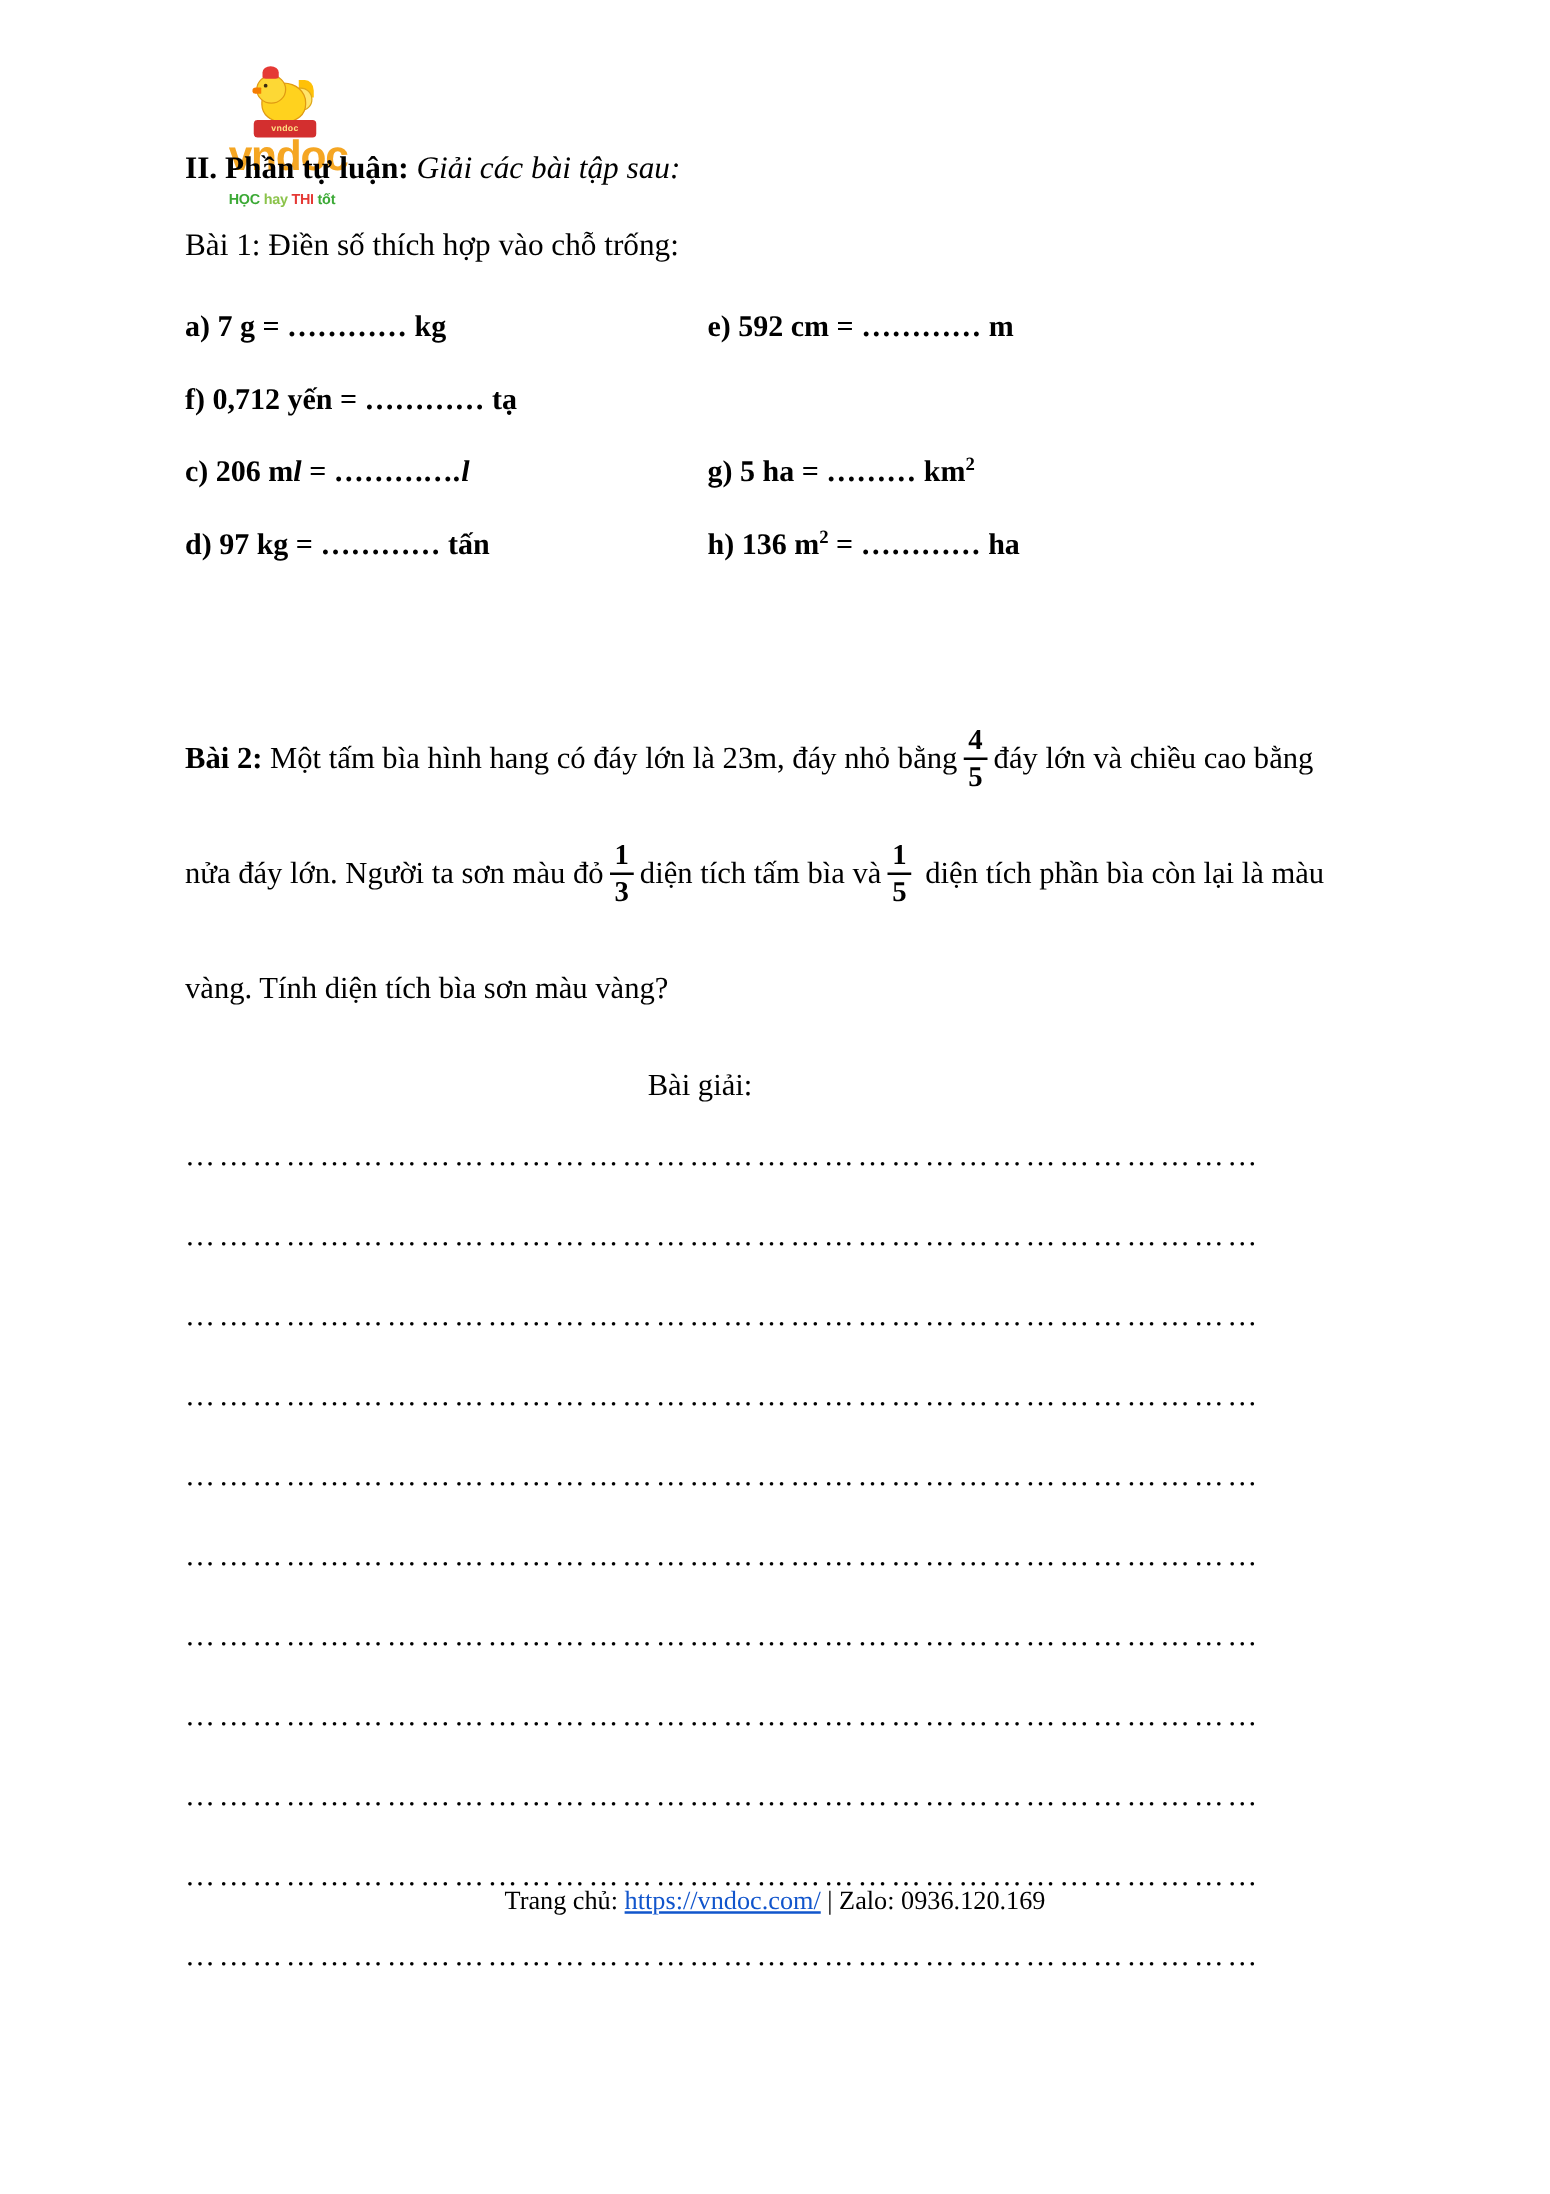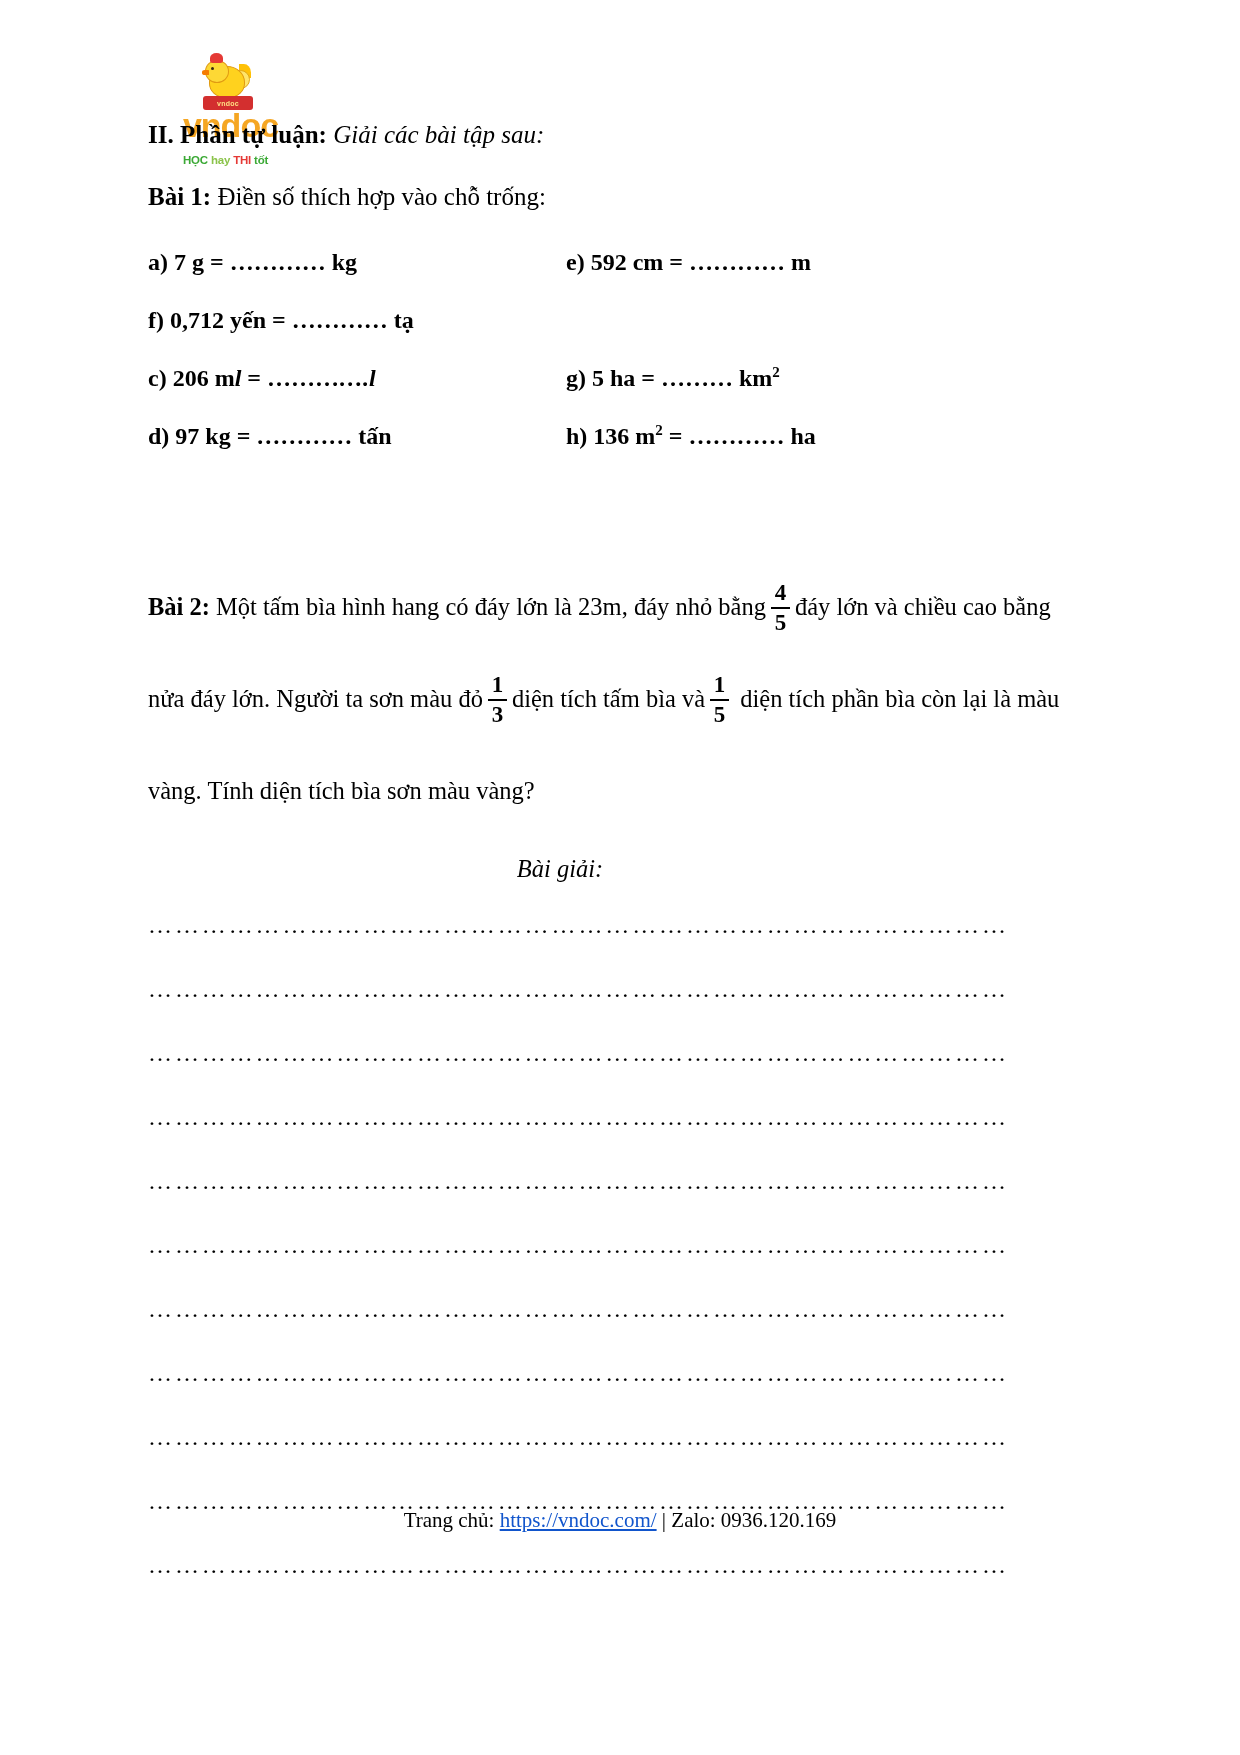--- a/index.html
+++ b/index.html
@@ -144,21 +144,21 @@
     margin-bottom: 37px;
   }
   .line-heading b { font-weight: bold; text-align: right; }
   .line-heading i { font-style: italic; }
 
   .bai-title {
     font-size: 25px;
     line-height: 1.0;
     margin-bottom: 38px;
   }
-  .bai-title b { font-weight: bold; }
+  .bai-title b { font-weight: normal; }
 
   
   .fill-grid {
     position: relative;
     width: 944px;
   }
   .fill-row {
     display: flex;
     margin-bottom: 28px;
     font-weight: bold;
@@ -204,21 +204,20 @@
     margin: 2px 0;
   }
   .frac .den { padding: 0 3px; font-weight: bold; }
 
   .bai-giai {
     text-align: center;
     font-size: 24.5px;
     margin-top: 18px;
     margin-bottom: 30px;
     padding-right: 120px;
-    font-style: italic;
   }
 
   
   .answer-lines {
     margin-top: 6px;
   }
   .answer-line {
     font-size: 24px;
     letter-spacing: 2.9px;
     line-height: 1.0;

